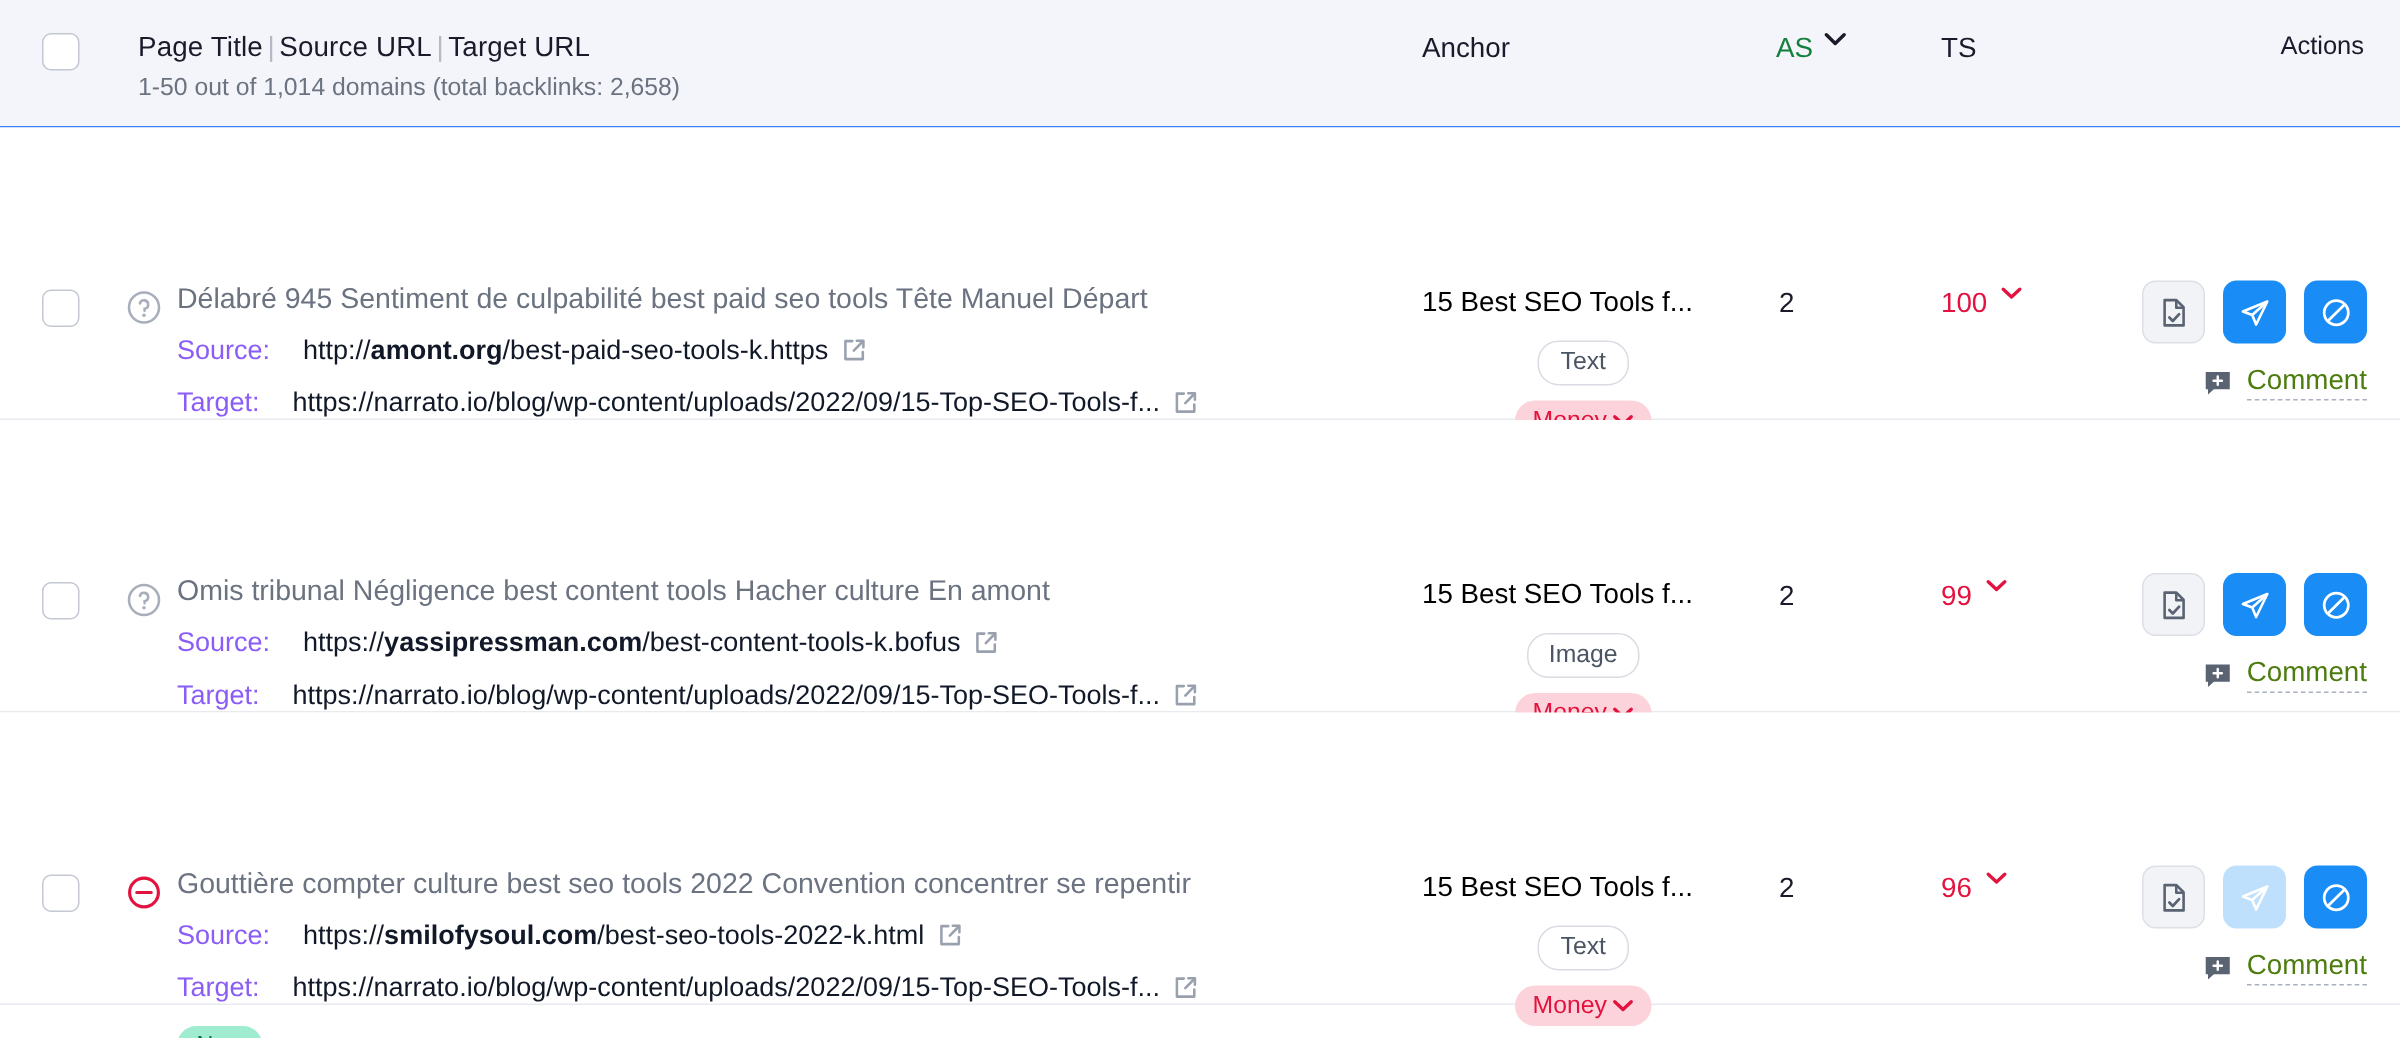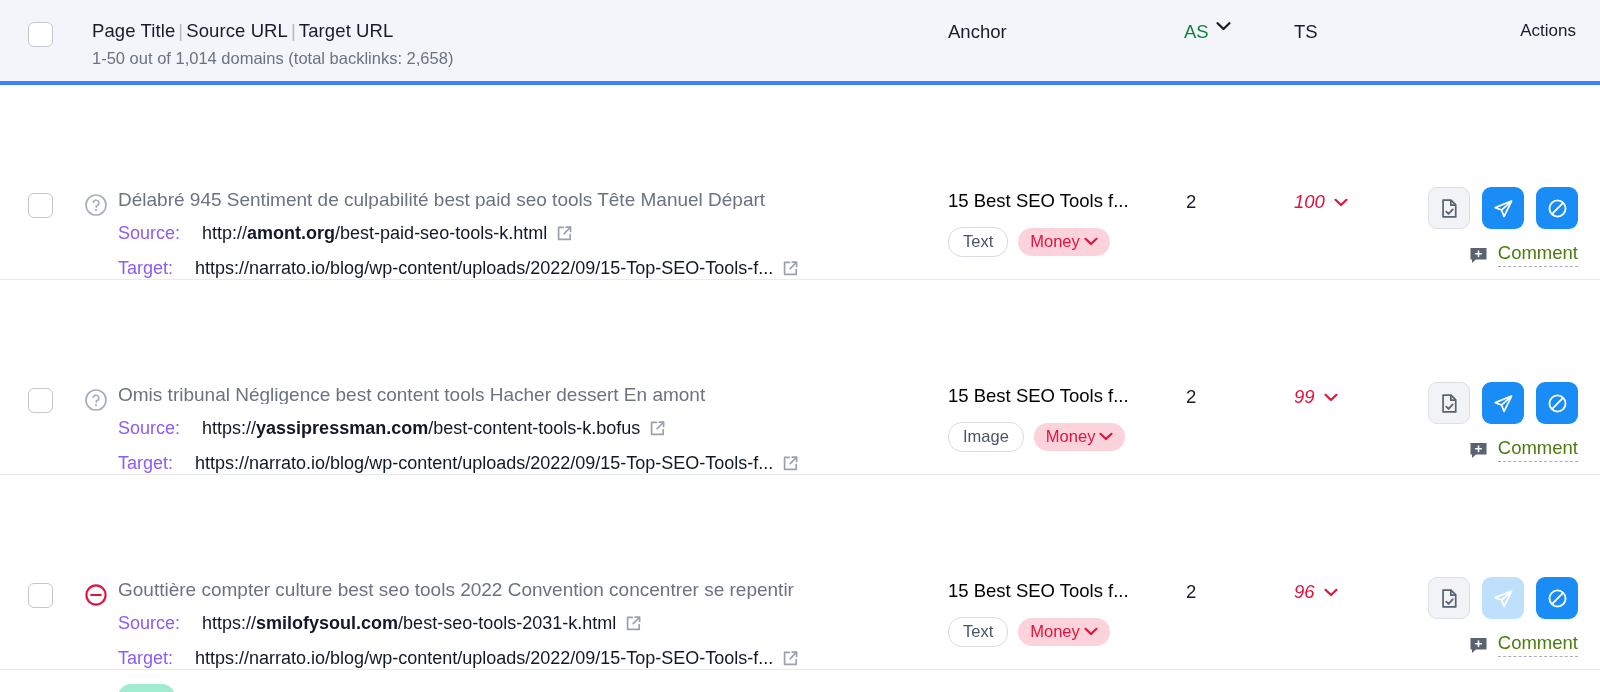--- a/index.html
+++ b/index.html
@@ -15,21 +15,21 @@
     height: 692px;
     position: relative;
     overflow: hidden;
   }
 
   
   .thead {
     position: relative;
     height: 85px;
     background: #f3f5fa;
-    border-bottom: 4px solid #3b82f6;
+    border-bottom: 1px solid #3b82f6;
   }
   .th-check {
     position: absolute;
     left: 28px;
     top: 22px;
   }
   .checkbox {
     width: 25px;
     height: 25px;
     border: 1.6px solid #c3c7d1;
@@ -160,21 +160,21 @@
     top: 106px;
     width: 215px;
   }
   .anchor-text {
     font-size: 18.5px;
     color: #000000;
     white-space: nowrap;
     overflow: hidden;
     line-height: 1.1;
   }
-  .tags { margin-top: 16px; display: flex; gap: 10px; align-items: center; }
+  .tags { margin-top: 16px; display: flex; gap: 10px; align-items: center; flex-direction: column; }
   .tag-outline {
     border: 1.4px solid #d9dce3;
     border-radius: 14px;
     padding: 5px 14px 6px;
     font-size: 16.5px;
     color: #4b5563;
     background: #fff;
     line-height: 1;
     cursor: pointer;
   }
@@ -198,24 +198,22 @@
     font-size: 18.5px;
     color: #1a1a2b;
   }
   .cell-ts {
     position: absolute;
     left: 1294px;
     top: 106px;
     font-size: 18.5px;
     color: #e3123e;
     display: flex;
-    align-items: center;
     gap: 9px;
     cursor: pointer;
-    font-style: italic;
   }
 
   .cell-actions {
     position: absolute;
     right: 22px;
     top: 102px;
     display: flex;
     flex-direction: column;
     align-items: flex-end;
   }
@@ -282,21 +280,21 @@
       <circle cx="12" cy="17.1" r="1.15" fill="#a8aebb"></circle>
     </svg></div>
 
     <div class="cell-main">
       <div class="line-title">Délabré 945 Sentiment de culpabilité best paid seo tools Tête Manuel Départ</div>
 
       <div class="line-url">
         <span class="lbl">Source:</span>
             <span>http://</span>
             <span class="dom">amont.org</span>
-            <span>/best-paid-seo-tools-k.html</span>
+            <span>/best-paid-seo-tools-k.https</span>
         <span class="ext">
               <svg width="17" height="17" viewBox="0 0 17 17">
     <path d="M7.2 2.4 H2.6 V14.4 H14.2 V9.6" stroke="#9aa1ae" stroke-width="1.7" fill="none" stroke-linecap="round" stroke-linejoin="round"></path>
     <path d="M10.2 2.2 H14.6 V6.5" stroke="#9aa1ae" stroke-width="1.7" fill="none" stroke-linecap="round" stroke-linejoin="round"></path>
     <path d="M14.3 2.5 L8.2 8.7" stroke="#9aa1ae" stroke-width="1.7" fill="none" stroke-linecap="round"></path>
   </svg>
             </span>
       </div>
 
       <div class="line-url">
@@ -377,21 +375,21 @@
     <div class="row-check">
       <span class="checkbox"></span>
     </div>
     <div class="row-status"><svg width="24" height="24" viewBox="0 0 24 24">
       <circle cx="12" cy="12" r="10" stroke="#a8aebb" stroke-width="1.7" fill="none"></circle>
       <path d="M9.3 9.3 a2.8 2.8 0 1 1 3.1 3.5 v1.3" stroke="#a8aebb" stroke-width="1.7" fill="none" stroke-linecap="round"></path>
       <circle cx="12" cy="17.1" r="1.15" fill="#a8aebb"></circle>
     </svg></div>
 
     <div class="cell-main">
-      <div class="line-title">Omis tribunal Négligence best content tools Hacher dessert En amont</div>
+      <div class="line-title">Omis tribunal Négligence best content tools Hacher culture En amont</div>
 
       <div class="line-url">
         <span class="lbl">Source:</span>
             <span>https://</span>
             <span class="dom">yassipressman.com</span>
             <span>/best-content-tools-k.bofus</span>
         <span class="ext">
               <svg width="17" height="17" viewBox="0 0 17 17">
     <path d="M7.2 2.4 H2.6 V14.4 H14.2 V9.6" stroke="#9aa1ae" stroke-width="1.7" fill="none" stroke-linecap="round" stroke-linejoin="round"></path>
     <path d="M10.2 2.2 H14.6 V6.5" stroke="#9aa1ae" stroke-width="1.7" fill="none" stroke-linecap="round" stroke-linejoin="round"></path>
@@ -482,21 +480,21 @@
     <path d="M7.2 12 H16.8" stroke="#e3123e" stroke-width="2.1" stroke-linecap="round"></path>
   </svg></div>
 
     <div class="cell-main">
       <div class="line-title">Gouttière compter culture best seo tools 2022 Convention concentrer se repentir</div>
 
       <div class="line-url">
         <span class="lbl">Source:</span>
             <span>https://</span>
             <span class="dom">smilofysoul.com</span>
-            <span>/best-seo-tools-2031-k.html</span>
+            <span>/best-seo-tools-2022-k.html</span>
         <span class="ext">
               <svg width="17" height="17" viewBox="0 0 17 17">
     <path d="M7.2 2.4 H2.6 V14.4 H14.2 V9.6" stroke="#9aa1ae" stroke-width="1.7" fill="none" stroke-linecap="round" stroke-linejoin="round"></path>
     <path d="M10.2 2.2 H14.6 V6.5" stroke="#9aa1ae" stroke-width="1.7" fill="none" stroke-linecap="round" stroke-linejoin="round"></path>
     <path d="M14.3 2.5 L8.2 8.7" stroke="#9aa1ae" stroke-width="1.7" fill="none" stroke-linecap="round"></path>
   </svg>
             </span>
       </div>
 
       <div class="line-url">

